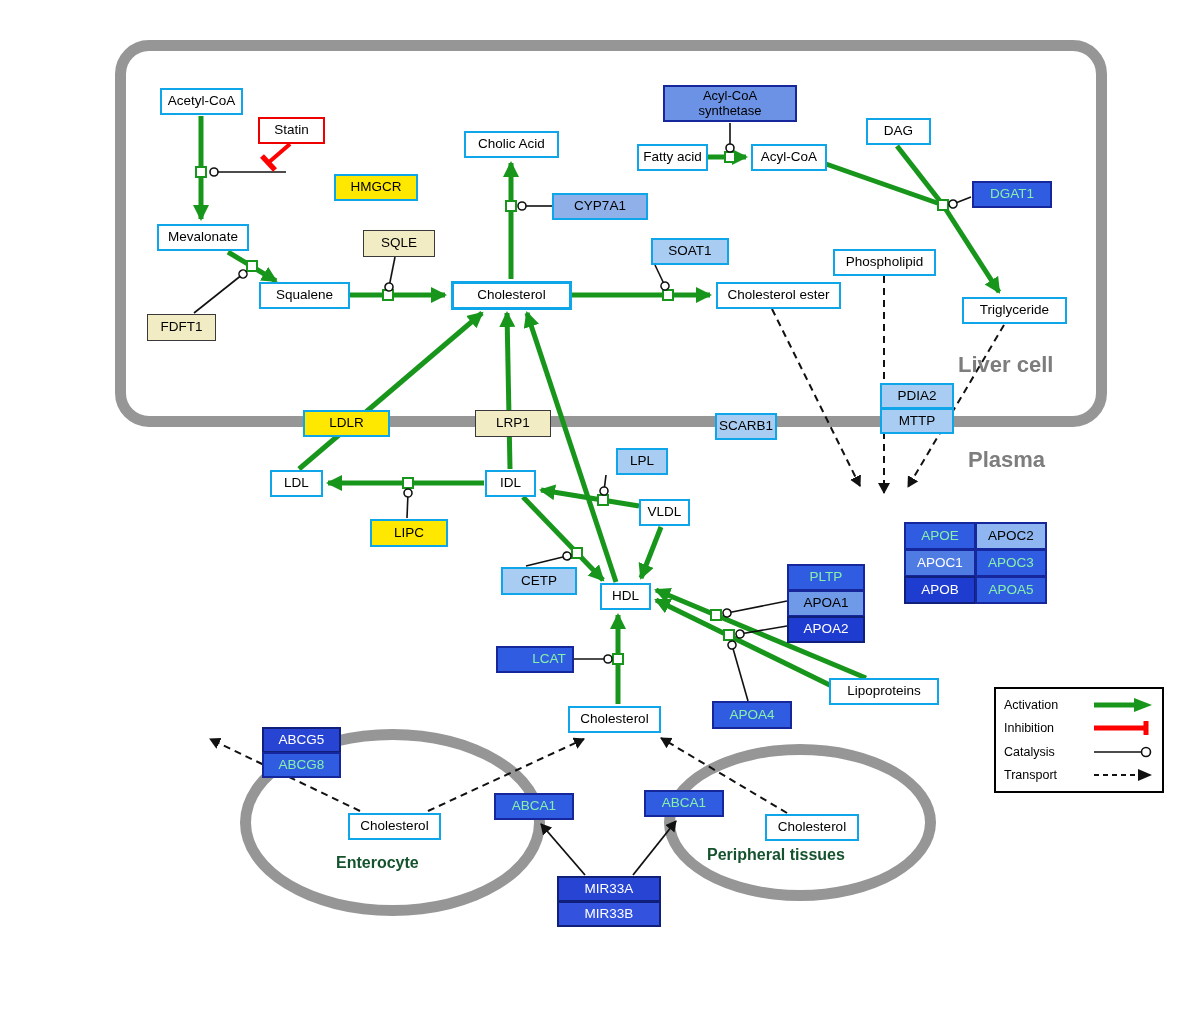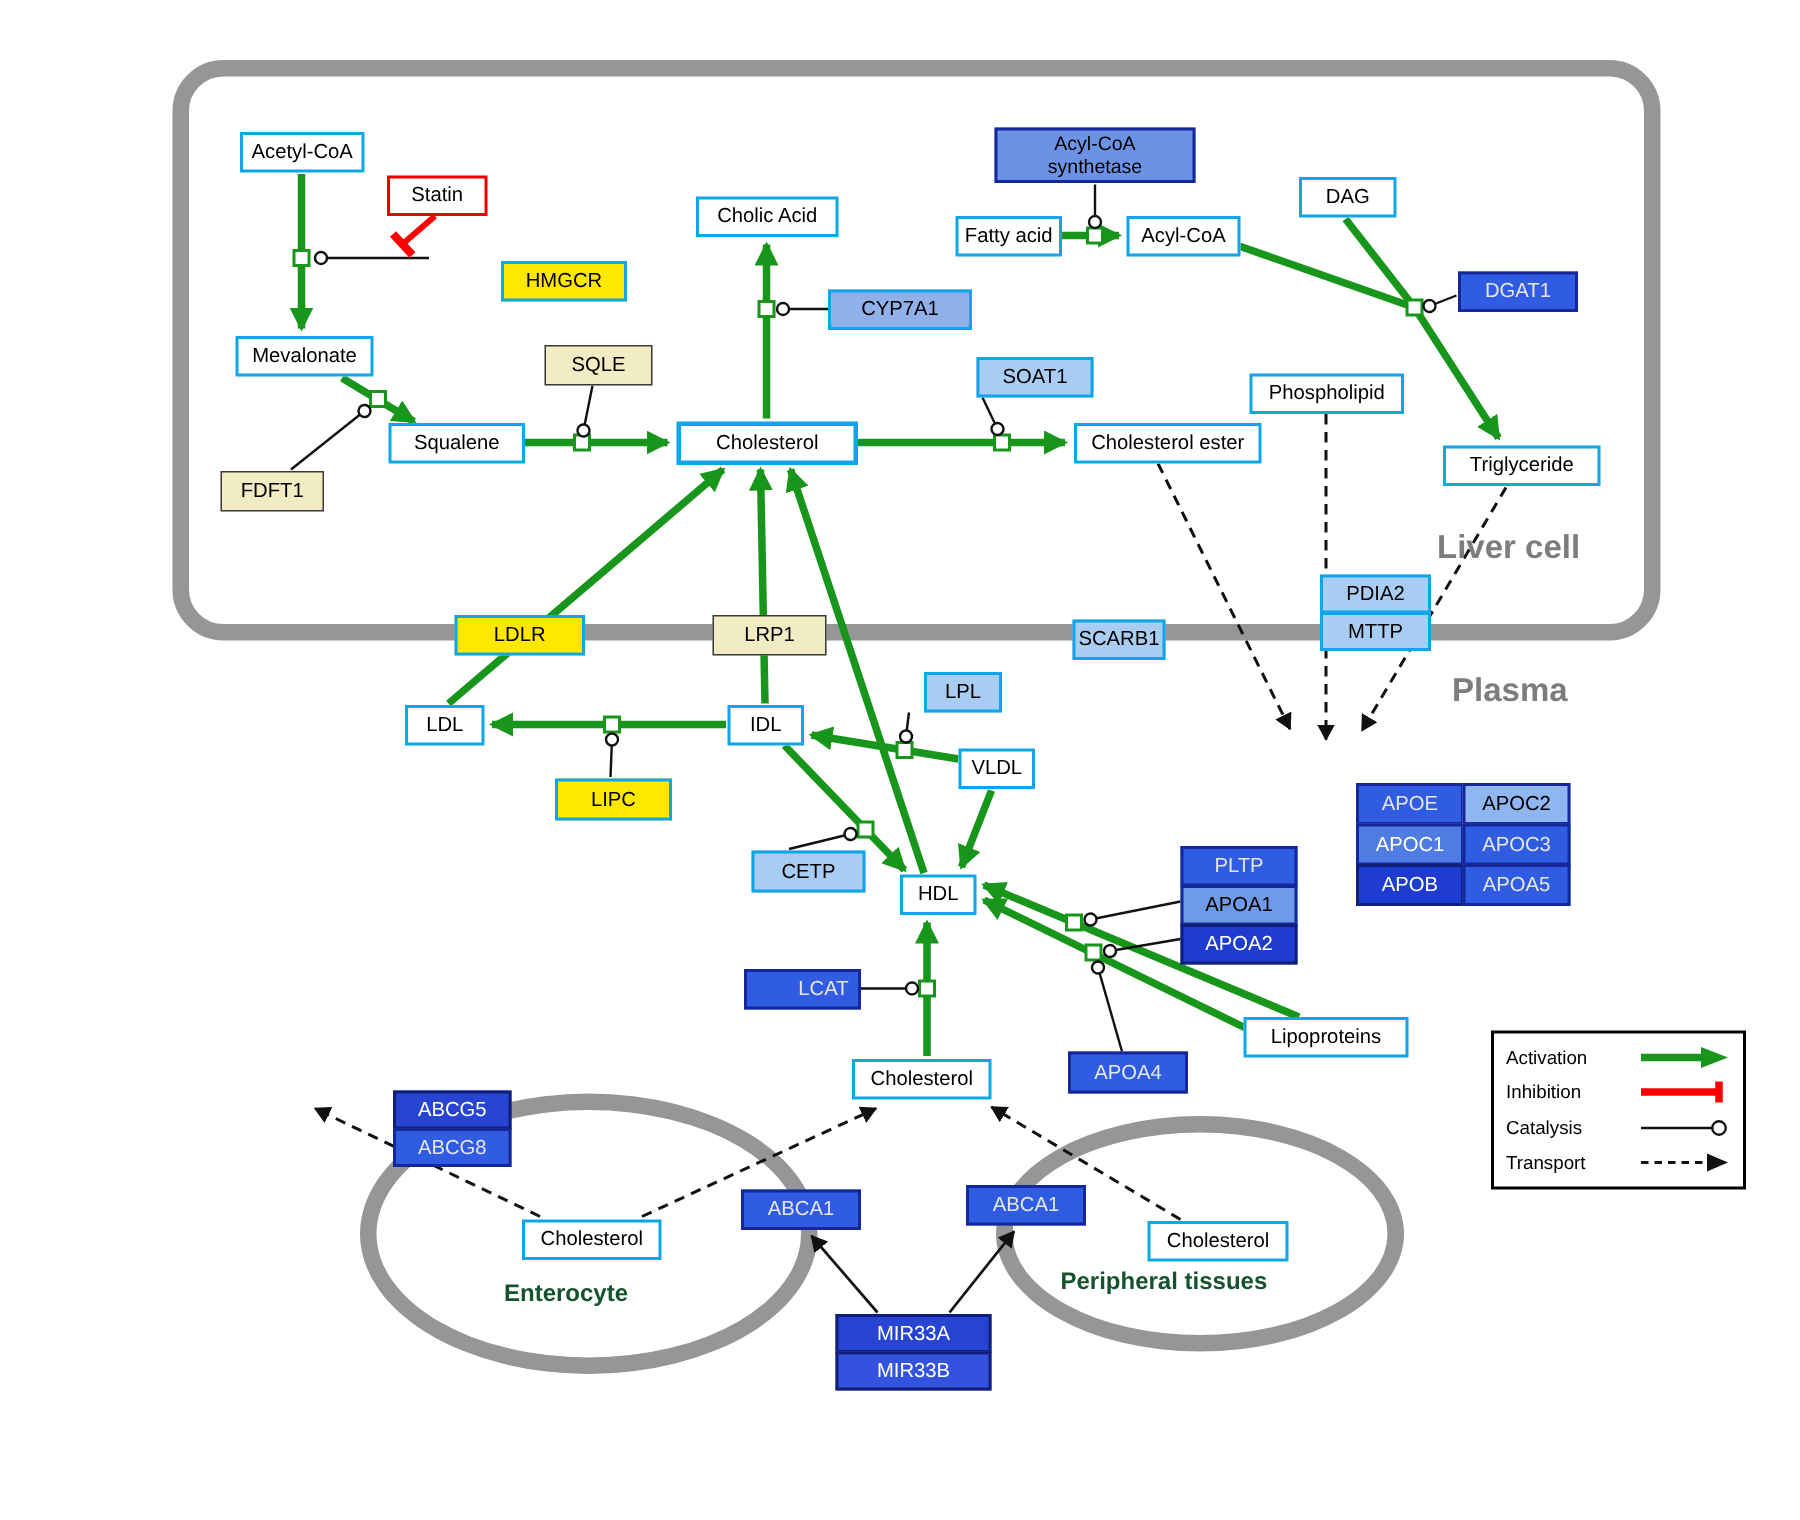--- a/index.html
+++ b/index.html
@@ -18,21 +18,21 @@
   .n{position:absolute;display:flex;align-items:center;justify-content:center;text-align:center;
      font-size:13.5px;line-height:1.1;box-sizing:border-box;background:#fff;color:#000;
      border:2px solid #0ea5e9;z-index:3;white-space:nowrap;}
   .bolded{border-width:3px;}
   .redb{border-color:#ee0000;border-width:2.5px;}
   .yellow{background:#ffe800;}
   .pale{background:#f2ecc4;border:1.6px solid #3a3a3a;}
   .lb{background:#a9cdf2;margin-left:32px;}
   .lb2{background:#8fb0e8;}
   .lbc{background:#8fb6f0;border-color:#16279b;}
-  .mb{background:#2f5ce0;color:#e5e5e5;border-color:#16279b;}
+  .mb{background:#2f5ce0;color:#86efac;border-color:#16279b;}
   .mb2{background:#4f7ce2;color:#fff;border-color:#16279b;}
   .mb3{background:#6c92e6;color:#000;border-color:#16279b;}
   .mbl{background:#6f9ae8;color:#000;border-color:#16279b;}
   .db{background:#1f3cd0;color:#fff;border-color:#101f7a;}
   .db2{background:#2745d2;color:#fff;border-color:#101f7a;}
   .db3{background:#3353de;color:#fff;border-color:#101f7a;}
   .twoline{flex-direction:column;font-size:13px;}
   
   #legend{position:absolute;left:994px;top:687px;width:170px;height:106px;border:2px solid #000;
           background:#fff;z-index:4;box-sizing:border-box;padding:5px 8px;display:flex;

